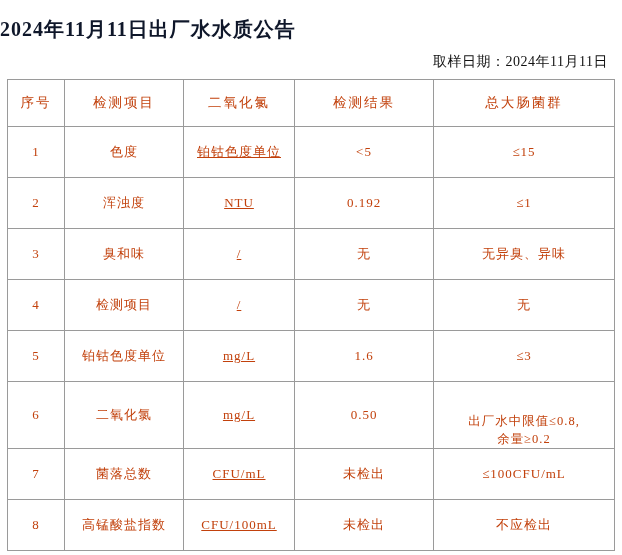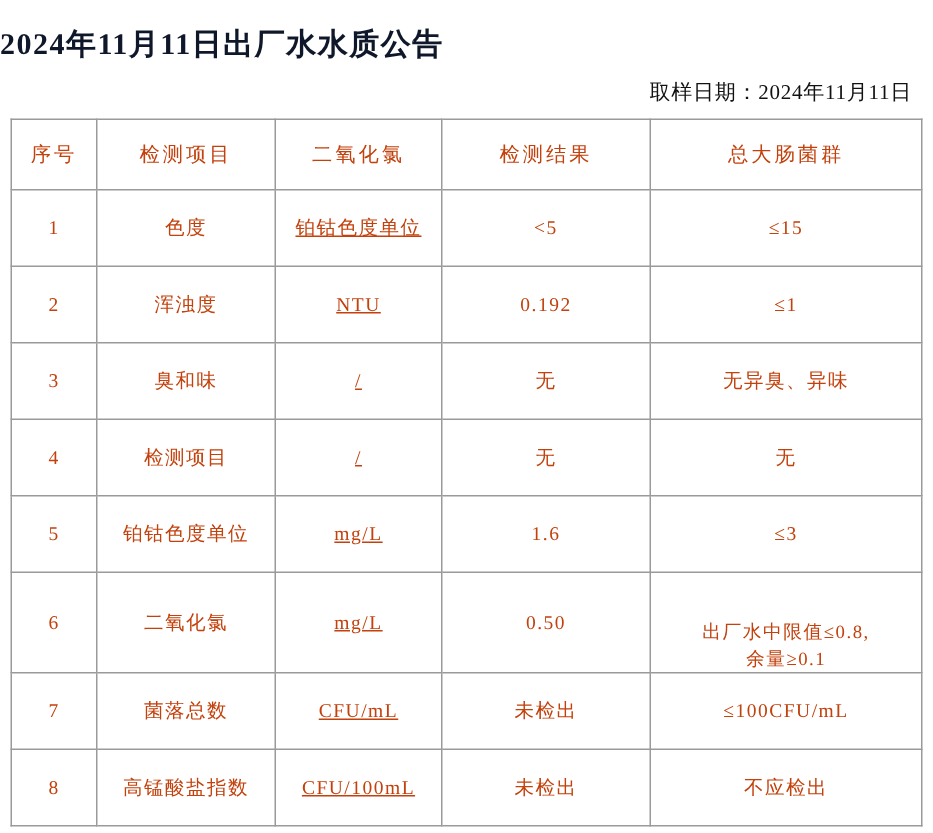--- a/index.html
+++ b/index.html
@@ -133,21 +133,21 @@
         <td class="col-limit">≤3</td>
       </tr>
       <tr>
         <td class="col-idx">6</td>
         <td class="col-item">二氧化氯</td>
         <td class="col-unit">mg/L</td>
         <td class="col-result">0.50</td>
         <td class="col-limit">
           <div class="limit-two-line">
             <div>出厂水中限值≤0.8,</div>
-            <div>余量≥0.1</div>
+            <div>余量≥0.2</div>
           </div>
         </td>
       </tr>
       <tr>
         <td class="col-idx">7</td>
         <td class="col-item">菌落总数</td>
         <td class="col-unit">CFU/mL</td>
         <td class="col-result">未检出</td>
         <td class="col-limit">≤100CFU/mL</td>
       </tr>

